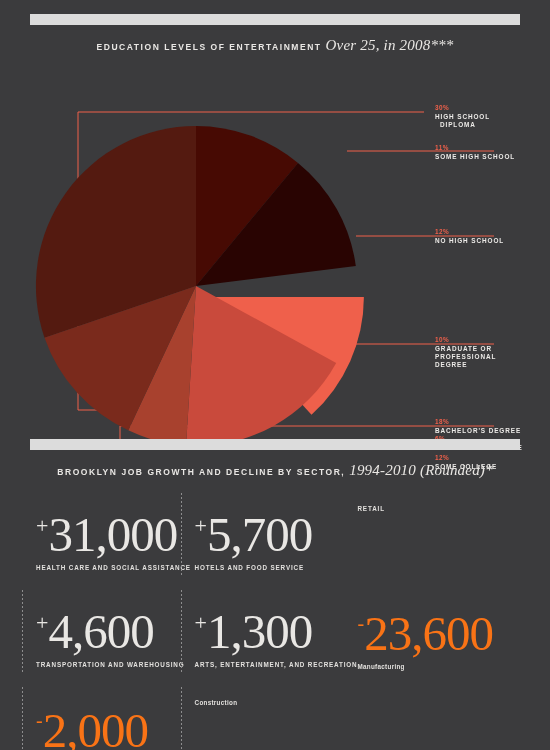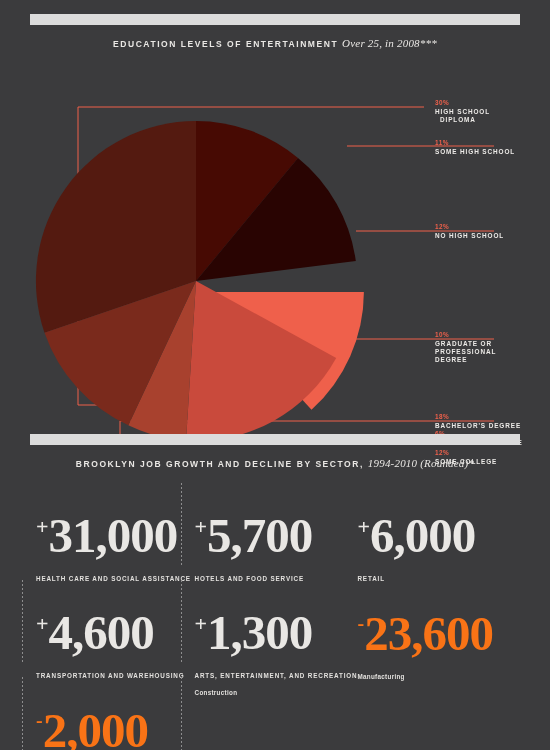--- a/index.html
+++ b/index.html
@@ -26,21 +26,21 @@
     color:#e9e7e4;
     font-weight:700;
     margin-top:12px;
     white-space:nowrap;
   }
   .sec-title .ital{
     font-family:"Liberation Serif", serif;
     font-style:italic;
     font-weight:400;
     letter-spacing:0.2px;
-    font-size:11px;
+    font-size:15px;
   }
 
   
   #pie-wrap{position:relative;width:550px;height:385px;}
   #pie-svg{position:absolute;left:0;top:0;}
 
   .cal-pct{
     position:absolute;
     font-size:6.4px;
     font-weight:700;
@@ -75,25 +75,24 @@
   .cell.divider::before{
     content:"";
     position:absolute;
     left:-14px;top:2px;
     width:1px;height:84px;
     background:repeating-linear-gradient(to bottom,#8d8d8e 0,#8d8d8e 2px,transparent 2px,transparent 4px);
   }
   .num{
     font-family:"Liberation Serif", serif;
     font-size:49px;
-    line-height:71px;
+    line-height:50px;
     color:#e9e7e4;
     white-space:nowrap;
     letter-spacing:-1px;
-    font-weight:bold;
   }
   .num .sign{
     font-size:22px;
     vertical-align:18px;
     letter-spacing:0;
   }
   .num.neg{color:#f97316;}
   .num.neg .sign{font-size:20px;vertical-align:20px;}
   .cap{
     margin-top:4px;
@@ -194,21 +193,20 @@
       <div class="cap">HEALTH CARE AND SOCIAL ASSISTANCE</div>
     </div>
 
     <div class="cell divider">
       <div class="num"><span class="sign">+</span><span>5,700</span></div>
       <div class="cap">HOTELS AND FOOD SERVICE</div>
     </div>
 
 
     <div class="cell">
-      <div class="num"><span class="sign">+</span><span>6,000</span></div>
       <div class="cap">RETAIL</div>
     </div>
 
     <div class="cell divider">
       <div class="num"><span class="sign">+</span><span>4,600</span></div>
       <div class="cap">TRANSPORTATION AND WAREHOUSING</div>
     </div>
 
     <div class="cell divider">
       <div class="num"><span class="sign">+</span><span>1,300</span></div>

